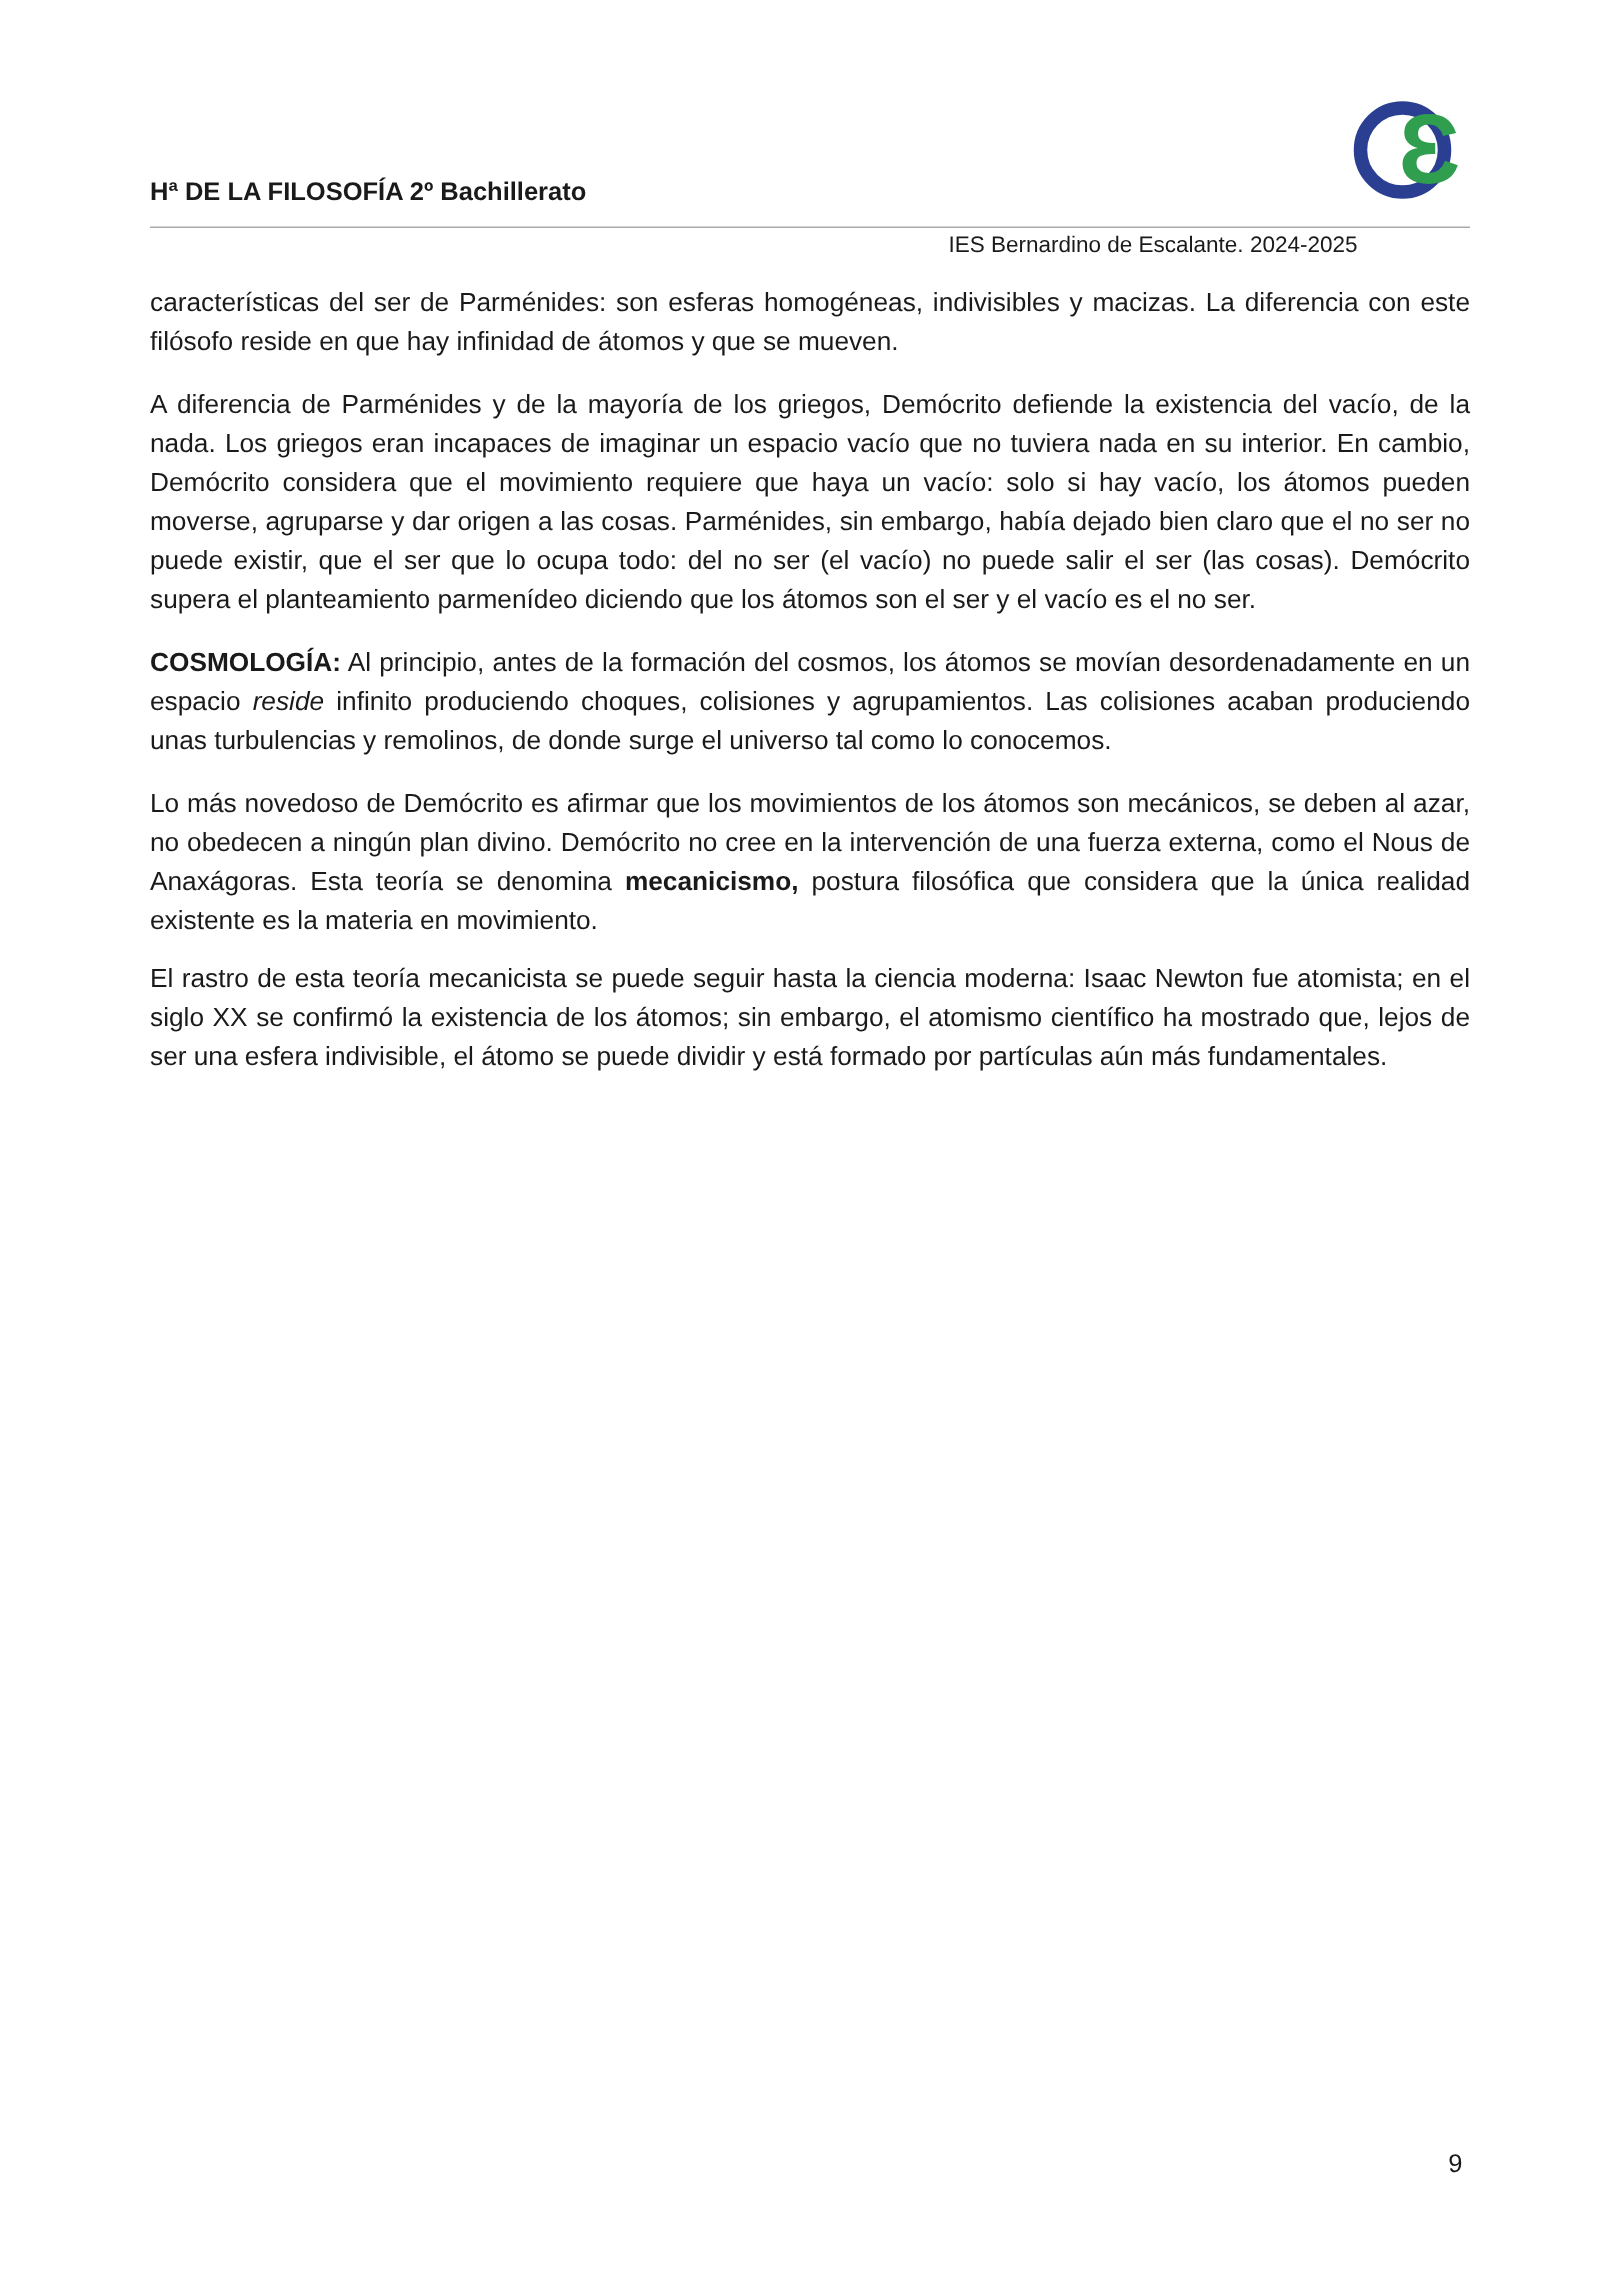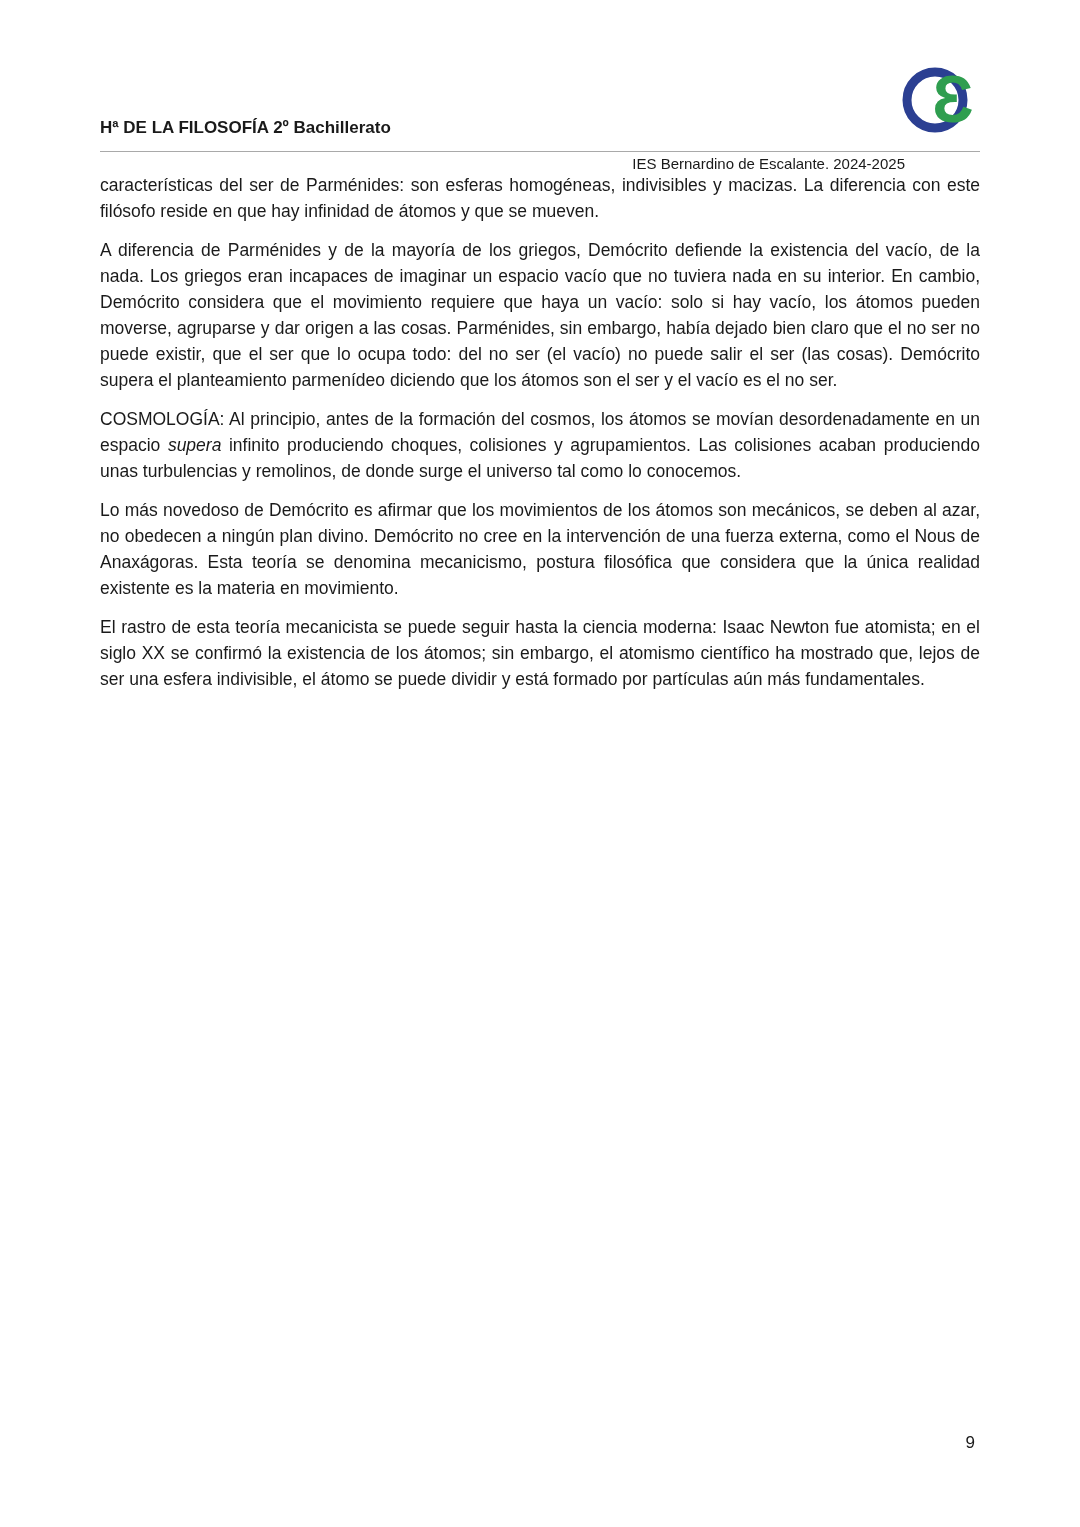--- a/index.html
+++ b/index.html
@@ -52,26 +52,26 @@
   .content {
     position: absolute;
     left: 100px;
     right: 100px;
     top: 172px;
   }
   .para {
     font-size: 17.5px;
     line-height: 26px;
     text-align: justify;
-    margin: 0 0 13px 0;
+    margin: 16px 0 13px 0;
   }
   .para.extra-gap {
     margin-top: 12px;
   }
-  .bold { font-weight: normal; }
+  .bold { font-weight: bold; }
   .italic { font-style: italic; }
   .page-number {
     position: absolute;
     right: 105px;
     bottom: 74px;
     font-size: 17px;
   }
 </style>
 </head>
 <body>
@@ -86,21 +86,21 @@
   <div class="header-left">Hª DE LA FILOSOFÍA 2º Bachillerato</div>
   <div class="header-right">IES Bernardino de Escalante. 2024-2025</div>
   <div class="header-rule"></div>
 
   <div class="content">
 
     <p class="para"><span>características del ser de Parménides: son esferas homogéneas, indivisibles y macizas. La diferencia con este filósofo reside en que hay infinidad de átomos y que se mueven.</span></p>
 
     <p class="para"><span>A diferencia de Parménides y de la mayoría de los griegos, Demócrito defiende la existencia del vacío, de la nada. Los griegos eran incapaces de imaginar un espacio vacío que no tuviera nada en su interior. En cambio, Demócrito considera que el movimiento requiere que haya un vacío: solo si hay vacío, los átomos pueden moverse, agruparse y dar origen a las cosas. Parménides, sin embargo, había dejado bien claro que el no ser no puede existir, que el ser que lo ocupa todo: del no ser (el vacío) no puede salir el ser (las cosas). Demócrito supera el planteamiento parmenídeo diciendo que los átomos son el ser y el vacío es el no ser.</span></p>
 
-    <p class="para"><span class="bold">COSMOLOGÍA:</span><span> Al principio, antes de la formación del cosmos, los átomos se movían desordenadamente en un espacio </span><span class="italic">supera</span><span> infinito produciendo choques, colisiones y agrupamientos. Las colisiones acaban produciendo unas turbulencias y remolinos, de donde surge el universo tal como lo conocemos.</span></p>
+    <p class="para"><span class="bold">COSMOLOGÍA:</span><span> Al principio, antes de la formación del cosmos, los átomos se movían desordenadamente en un espacio </span><span class="italic">reside</span><span> infinito produciendo choques, colisiones y agrupamientos. Las colisiones acaban produciendo unas turbulencias y remolinos, de donde surge el universo tal como lo conocemos.</span></p>
 
     <p class="para"><span>Lo más novedoso de Demócrito es afirmar que los movimientos de los átomos son mecánicos, se deben al azar, no obedecen a ningún plan divino. Demócrito no cree en la intervención de una fuerza externa, como el Nous de Anaxágoras. Esta teoría se denomina </span><span class="bold">mecanicismo,</span><span> postura filosófica que considera que la única realidad existente es la materia en movimiento.</span></p>
 
     <p class="para extra-gap"><span>El rastro de esta teoría mecanicista se puede seguir hasta la ciencia moderna: Isaac Newton fue atomista; en el siglo XX se confirmó la existencia de los átomos; sin embargo, el atomismo científico ha mostrado que, lejos de ser una esfera indivisible, el átomo se puede dividir y está formado por partículas aún más fundamentales.</span></p>
 
   </div>
 
   <div class="page-number">9</div>
 
 </div>

